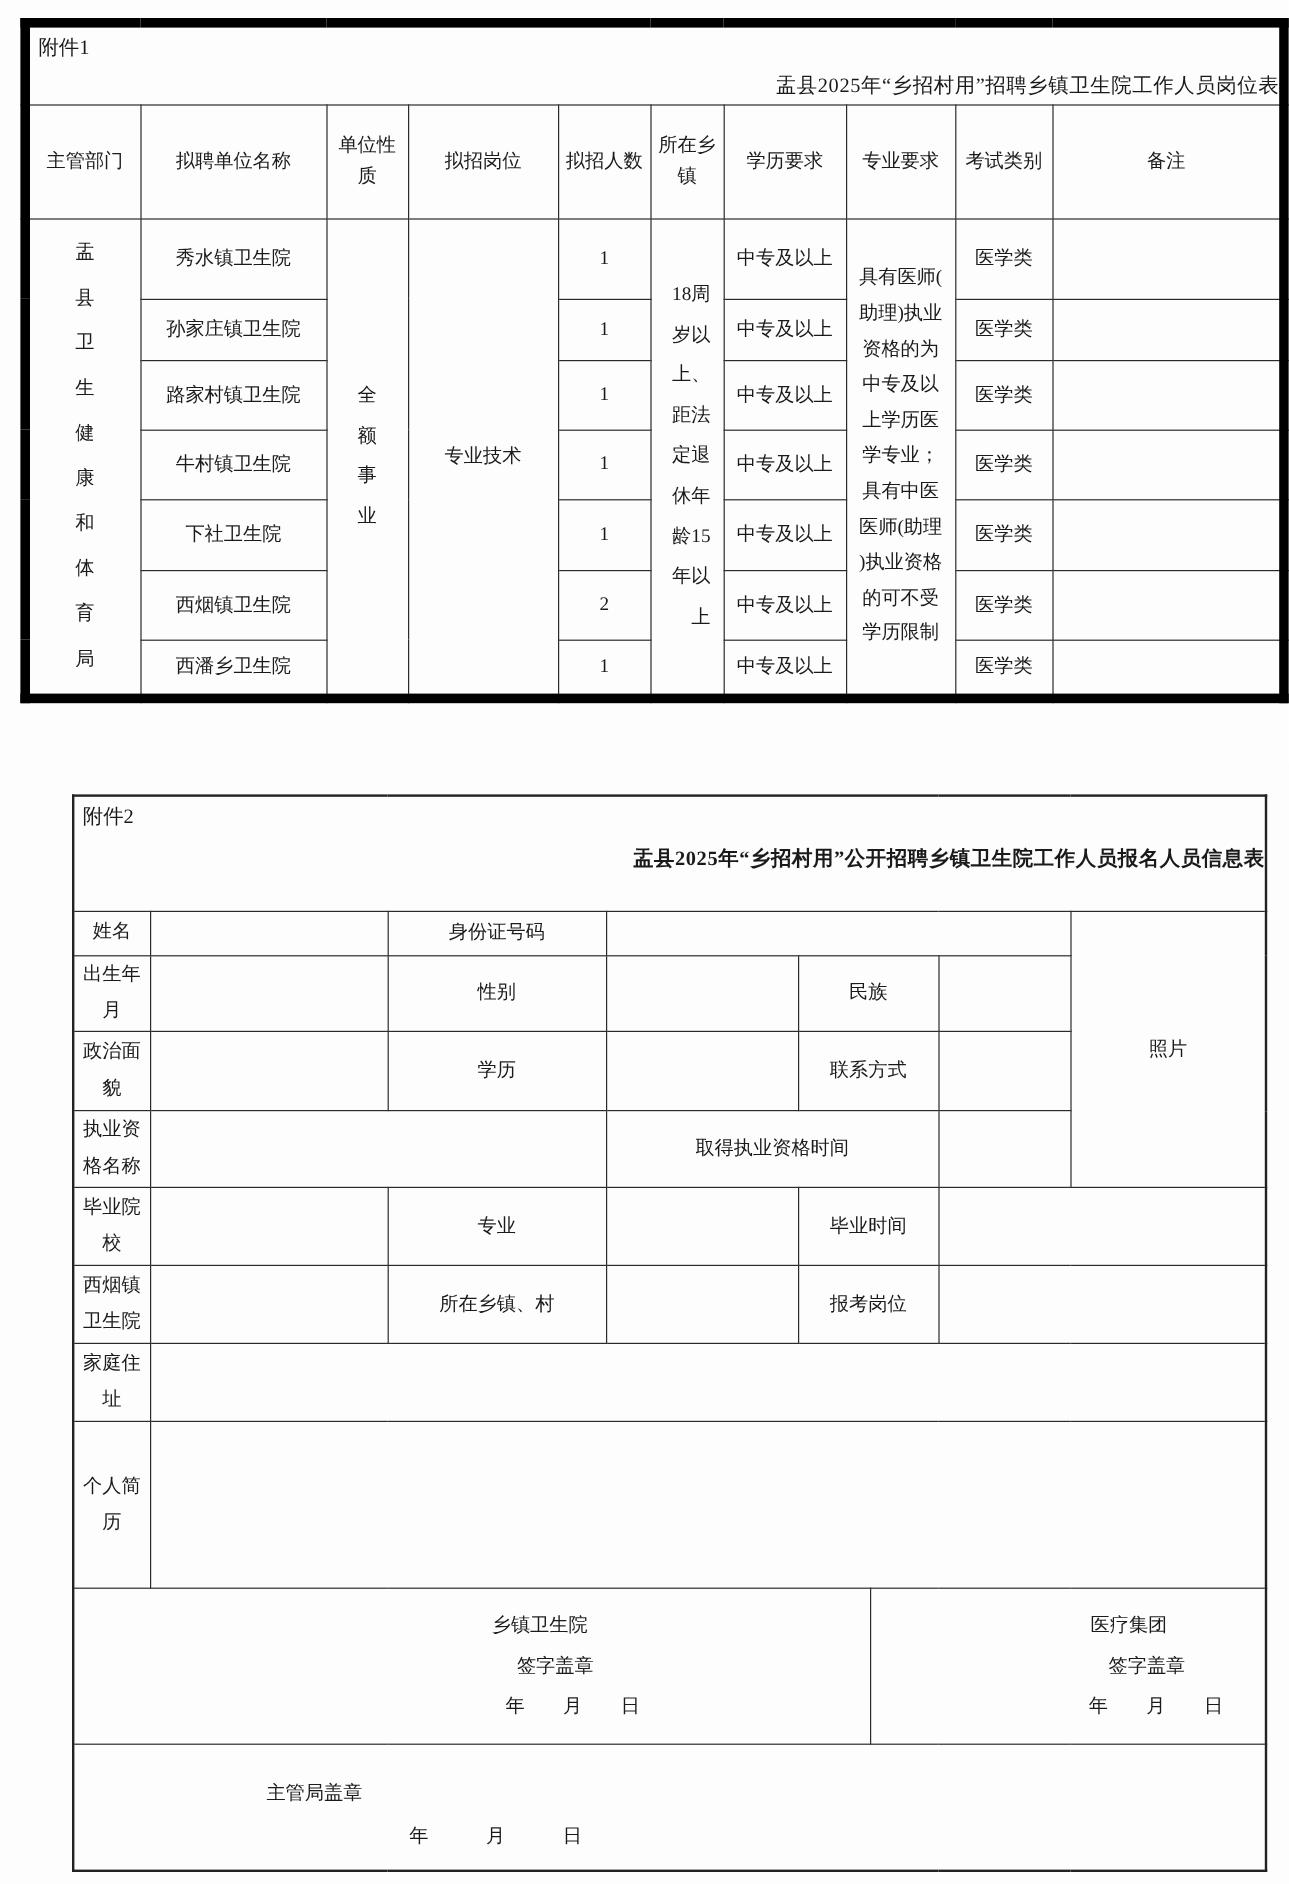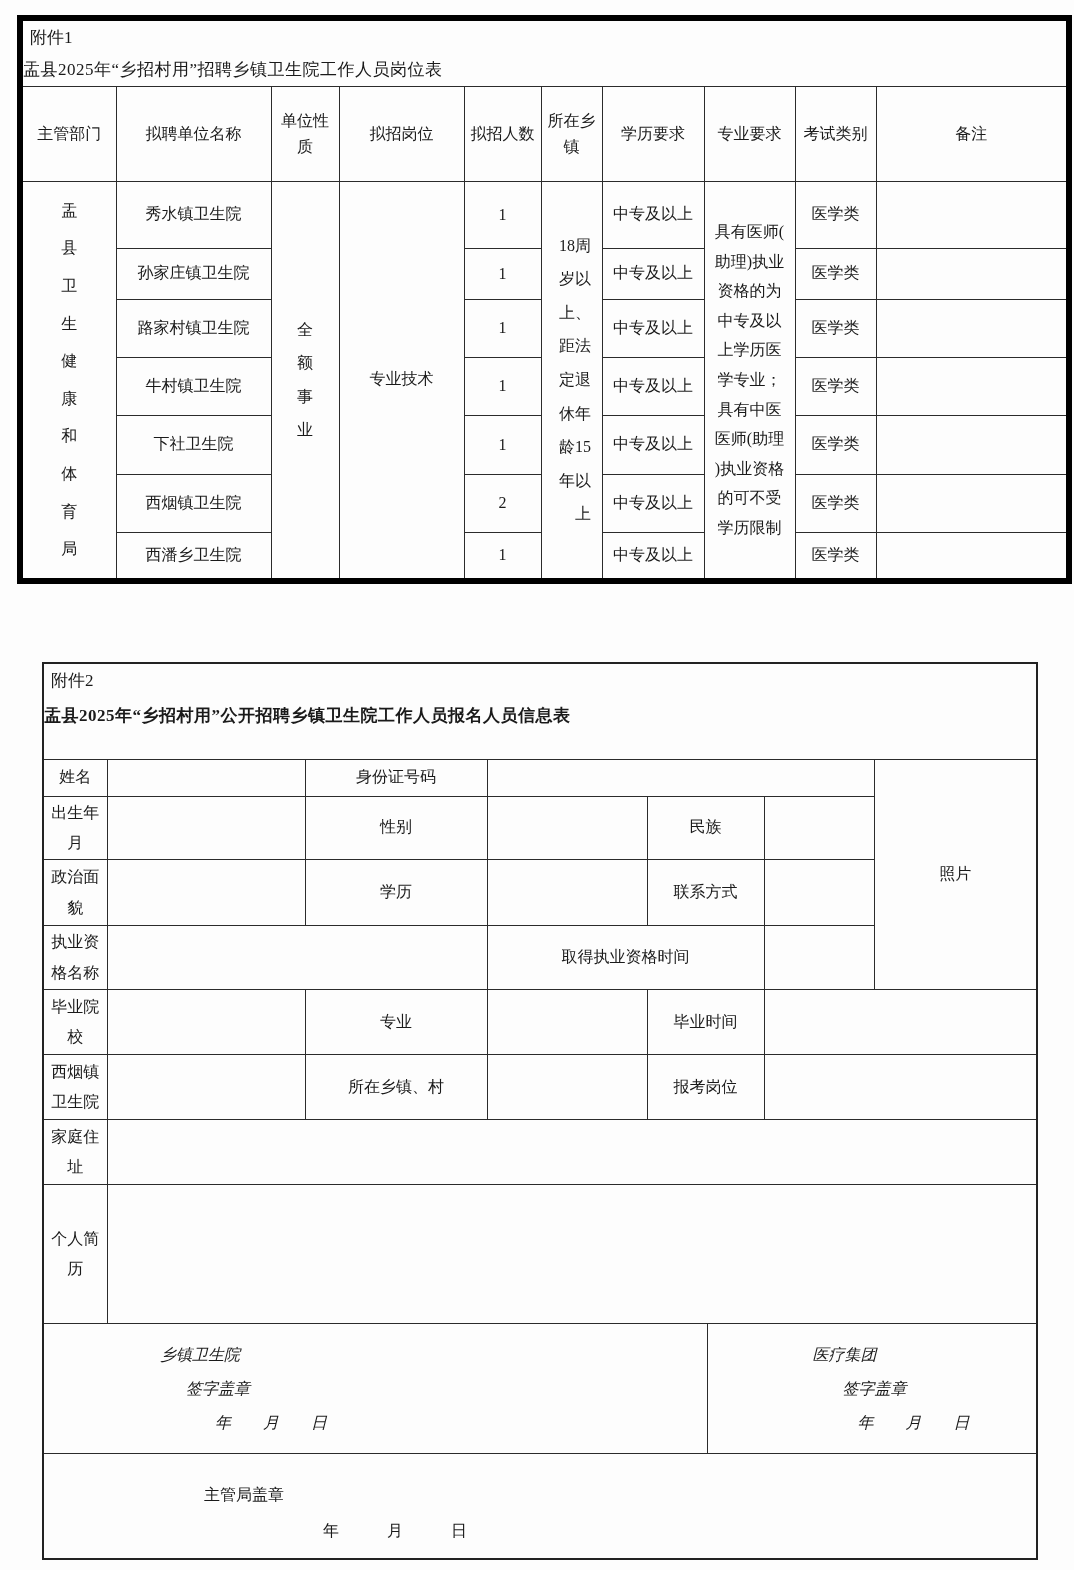--- a/index.html
+++ b/index.html
@@ -17,43 +17,43 @@
   }
   td {
     border:1px solid #2b2b2b;
     text-align:center;
     vertical-align:middle;
     font-size:16px;
     padding:1px 3px;
     overflow:hidden;
     word-break:break-word;
   }
-  .t1 { left:17px; top:15px; width:1049px; border:6px solid #000000; }
-  .t2 { left:42px; top:662px; width:994px; border:2px solid #222; }
+  .t1 { left:17px; top:15px; width:1049px; border:8px solid #000000; }
+  .t2 { left:60px; top:662px; width:994px; border:2px solid #222; }
 
   .title-cell { vertical-align:top; padding:0; }
   .attach-label {
     text-align:left; font-size:17px; padding:5px 0 0 7px;
   }
   .doc-title {
-    text-align:left; font-size:17px; margin-top:9px; letter-spacing:0.5px;
+    text-align:right; font-size:17px; margin-top:9px; letter-spacing:0.5px;
   }
   .t2 .doc-title { font-weight:bold; margin-top:12px; }
 
   .head-cell { line-height:1.6; padding:1px 4px; }
 
   
   .vtext-dept   { width:1.1em;  margin:0 auto; word-break:break-all; line-break:anywhere; line-height:2.35; text-align:center; }
   .vtext-nature { width:1.1em;  margin:0 auto; word-break:break-all; line-break:anywhere; line-height:2.1;  text-align:center; }
   .wrap-age     { width:2.45em; margin:0 auto; word-break:break-all; line-break:anywhere; line-height:2.1;  text-align:right; }
   .wrap-major   { width:4.55em; margin:0 auto; word-break:break-all; line-break:anywhere; line-height:1.85; text-align:center; }
 
   .label-cell { line-height:1.9; padding:1px 2px; }
 
-  .sig-cell { text-align:left; vertical-align:middle;font-style:italic; }
+  .sig-cell { text-align:center; vertical-align:middle; }
   .sig-cell div { line-height:2.1; }
   .sig-left .l1 { padding-left:113px; }
   .sig-left .l2 { padding-left:139px; }
   .sig-left .l3 { padding-left:168px; }
   .sig-right .l1 { padding-left:102px; }
   .sig-right .l2 { padding-left:132px; }
   .sig-right .l3 { padding-left:147px; }
   .stamp-cell { text-align:left; vertical-align:middle; padding-top:14px; }
   .stamp-cell div { line-height:2.2; }
   .stamp-cell .l1 { padding-left:157px; }

